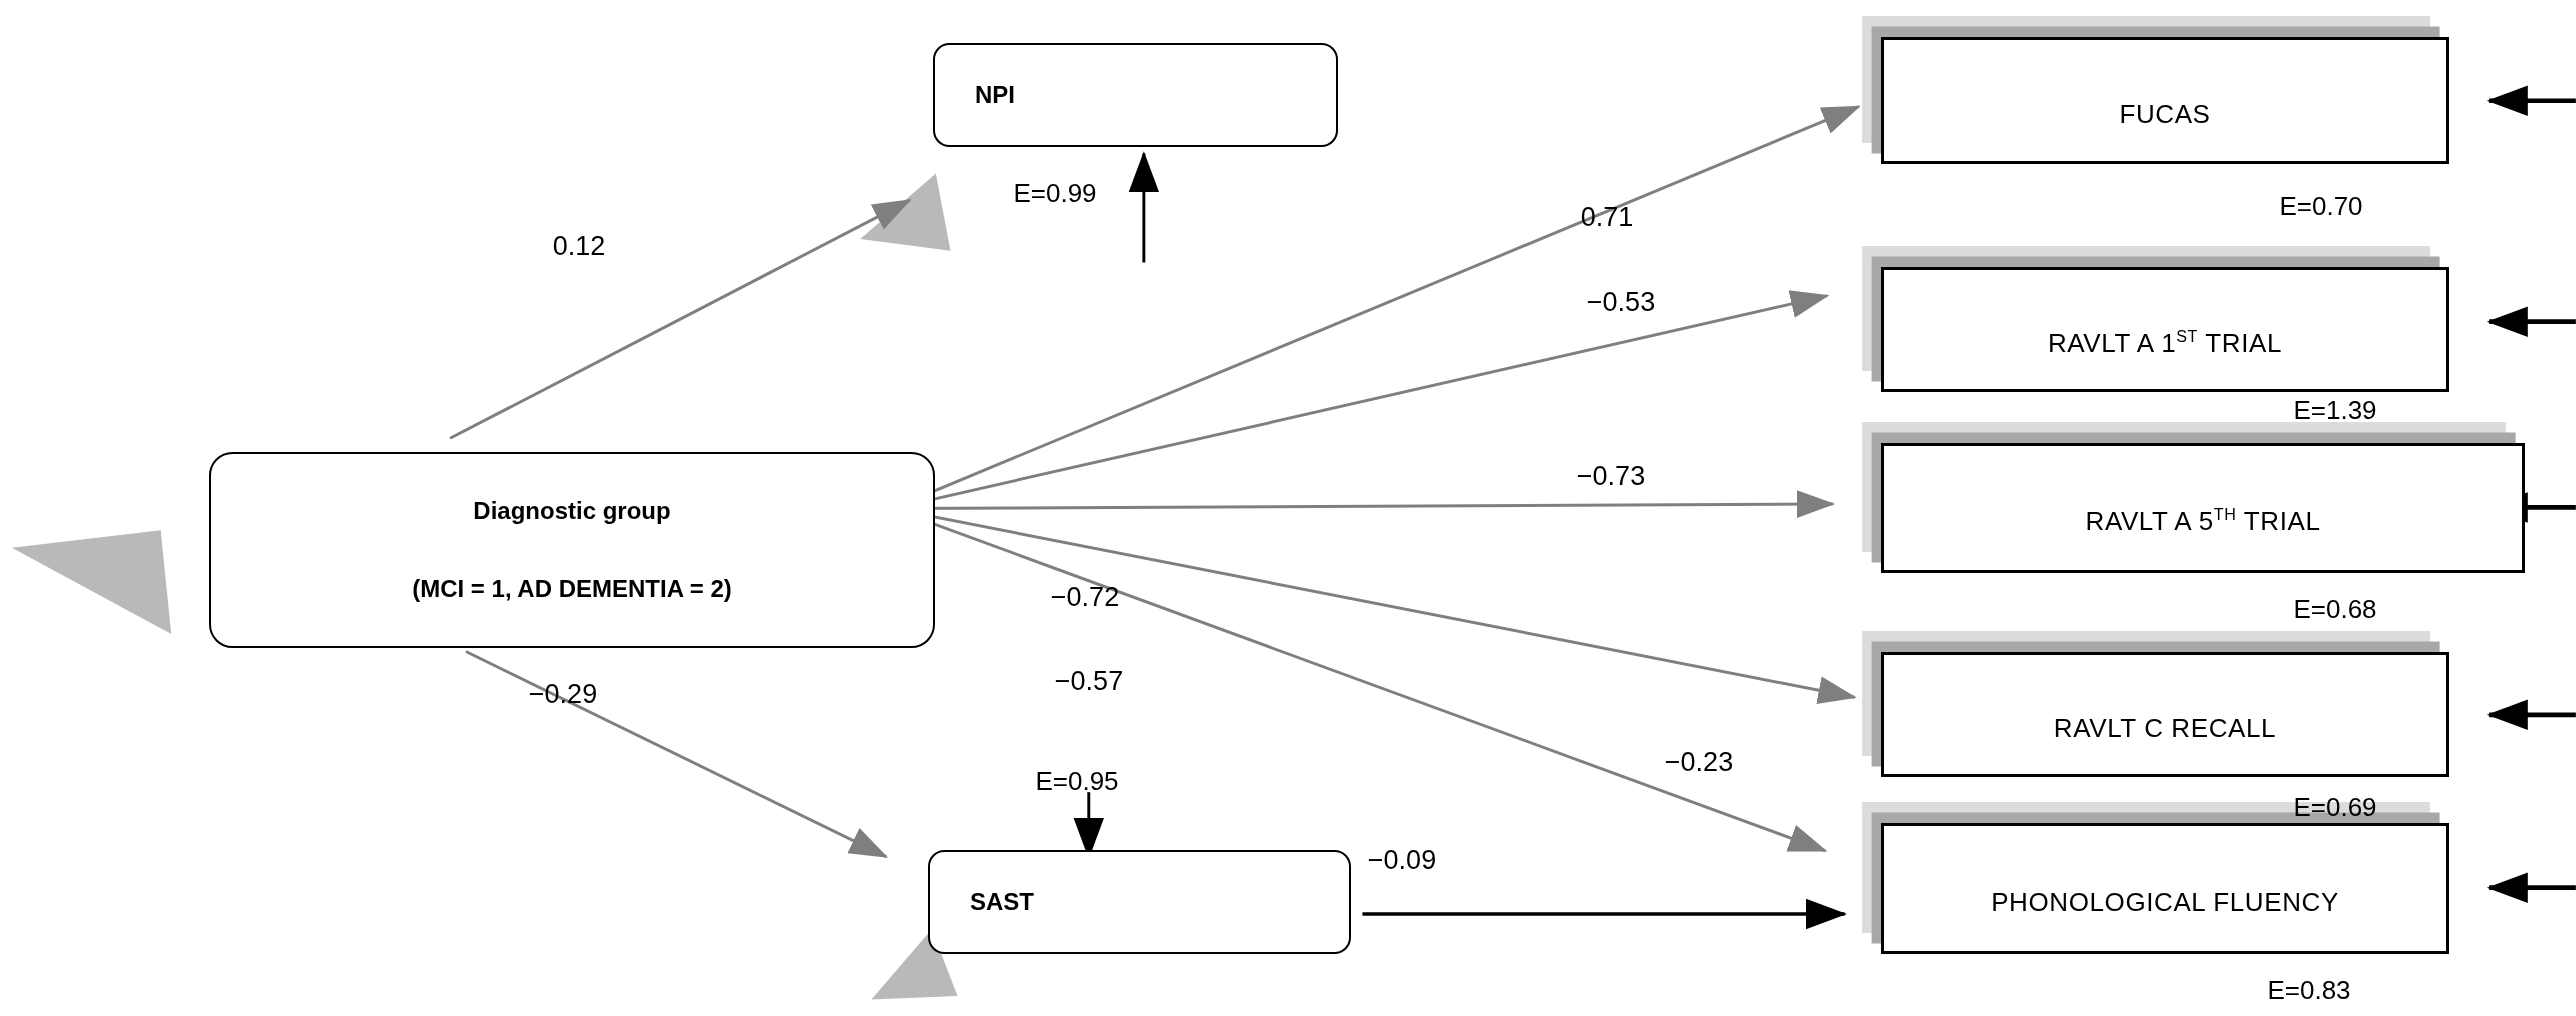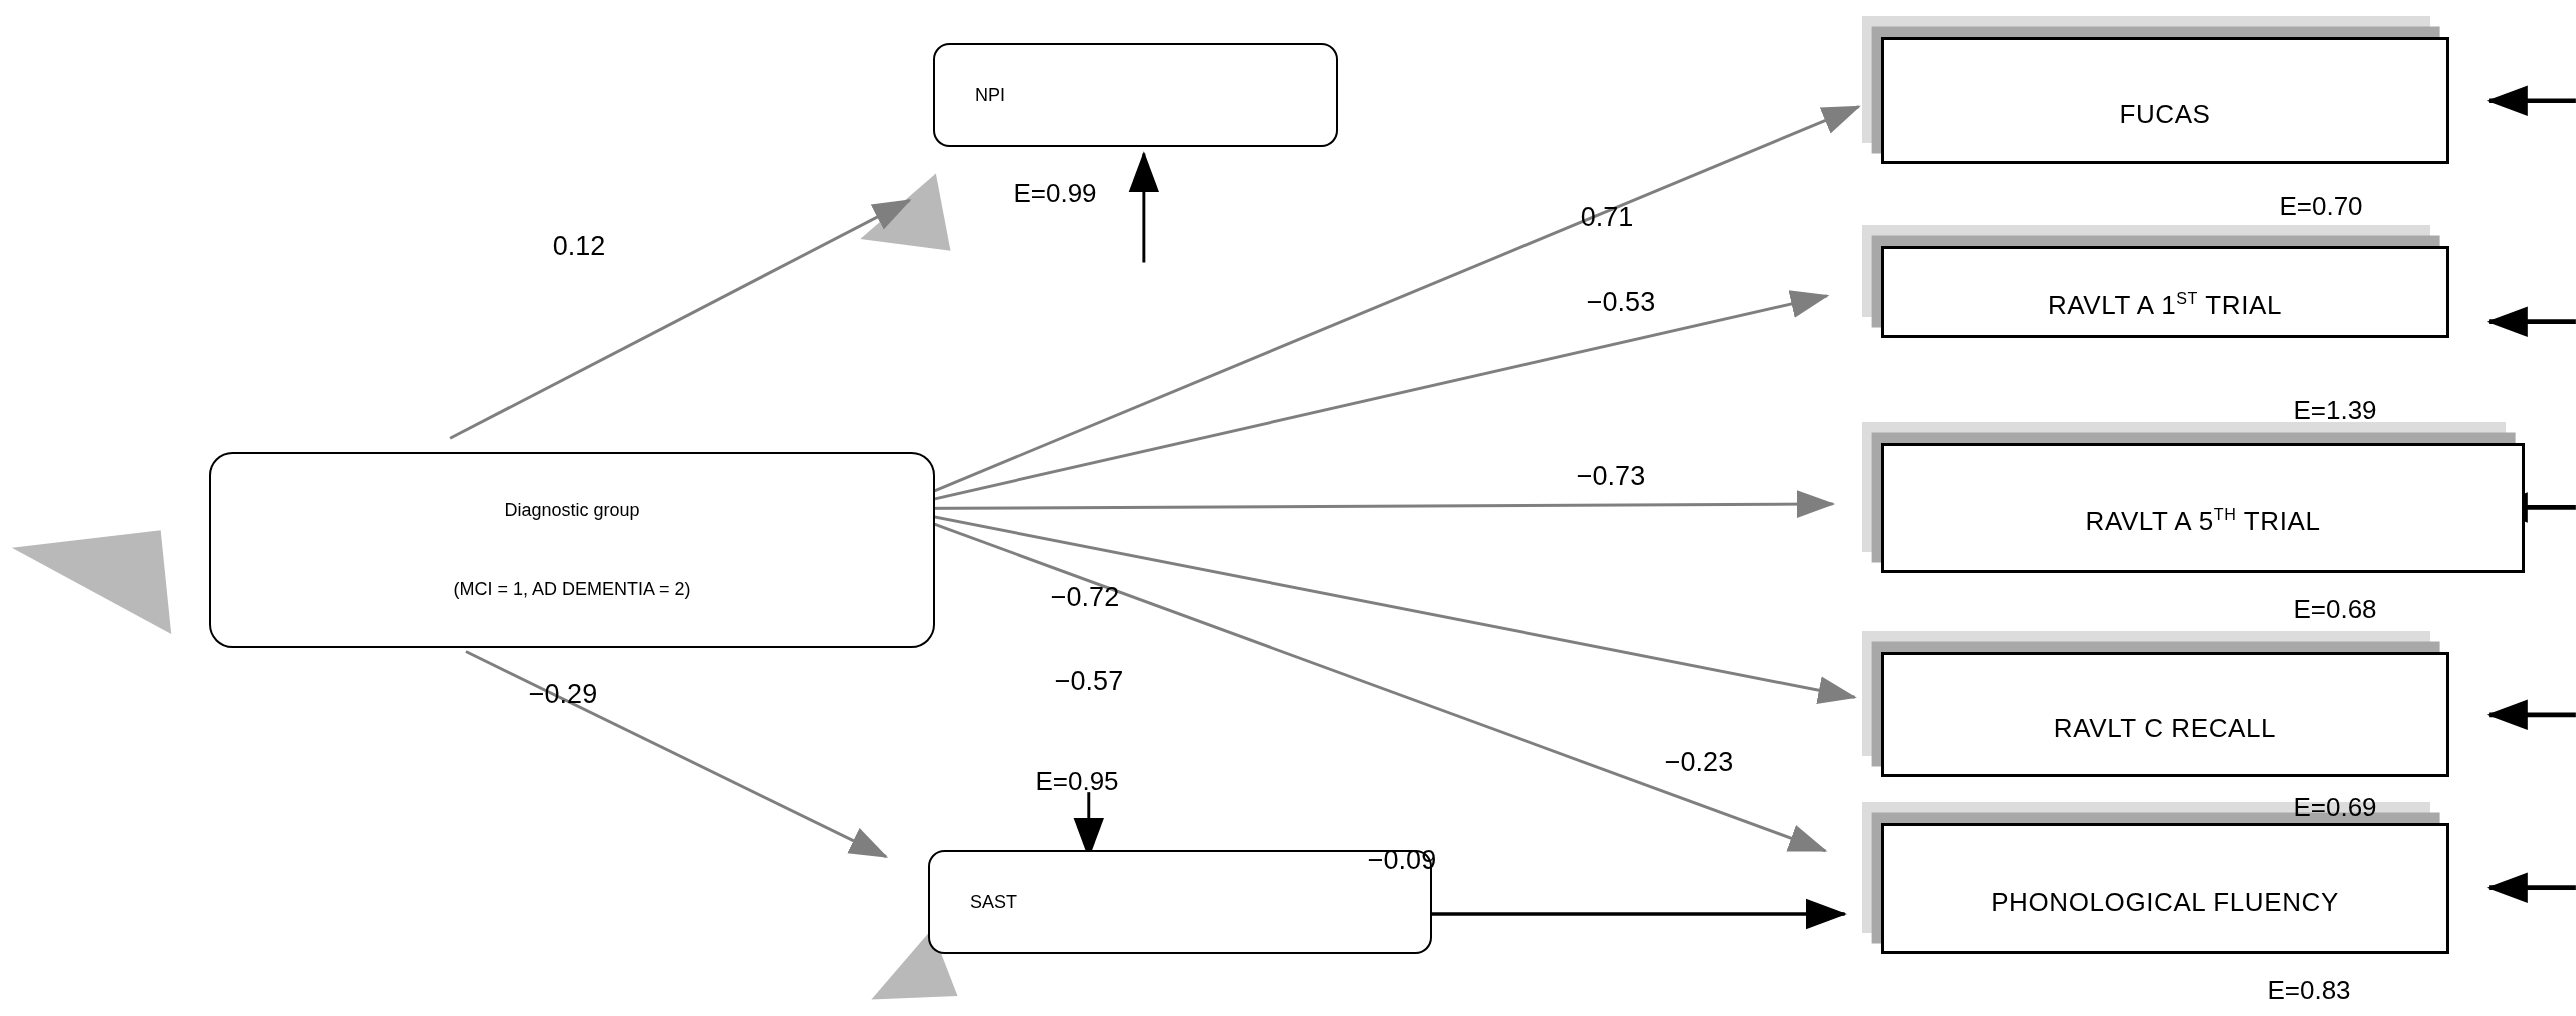--- a/index.html
+++ b/index.html
@@ -14,21 +14,21 @@
   #wires{position:absolute;left:0;top:0;width:2576px;height:1016px;}
 
   .rbox{ 
     position:absolute;
     background:#ffffff;
     border:2.9px solid #000000;
     box-sizing:border-box;
     display:flex;
     align-items:center;
   }
-  .rbox .btxt{font-size:18px;font-weight:400;}
+  .rbox .btxt{font-size:24px;font-weight:700;}
 
   .diagbox{
     display:flex;flex-direction:column;justify-content:space-around;align-items:center;
     text-align:center;
   }
 
   .ibox{ 
     position:absolute;
     background:#ffffff;
     border:3.5px solid #000000;
@@ -95,28 +95,28 @@
 
   <div class="rbox" style="left:933px;top:43px;width:405px;height:104px;border-radius:16.4px;padding-left:40px;">
     <span class="btxt">NPI</span>
   </div>
 
   <div class="rbox diagbox" style="left:161px;top:452px;width:726px;height:196px;border-radius:23.4px;padding:17.6px 5.9px;margin-left:48px;">
     <span class="btxt">Diagnostic group</span>
     <span class="btxt">(MCI = 1, AD DEMENTIA = 2)</span>
   </div>
 
-  <div class="rbox" style="left:928px;top:850px;width:504px;height:104px;border-radius:16.4px;padding-left:40px;">
+  <div class="rbox" style="left:928px;top:850px;width:423px;height:104px;border-radius:16.4px;padding-left:40px;">
     <span class="btxt">SAST</span>
   </div>
 
   <div class="ibox" style="left:1881px;top:37px;width:568px;height:127px;">
     <span class="btxt"><span>FUCAS</span><sup></sup><span></span></span>
   </div>
-  <div class="ibox" style="left:1881px;top:246px;width:568px;height:92px;">
+  <div class="ibox" style="left:1881px;top:267px;width:568px;height:125px;">
     <span class="btxt"><span>RAVLT A 1</span><sup>ST</sup><span> TRIAL</span></span>
   </div>
   <div class="ibox" style="left:1881px;top:443px;width:644px;height:130px;">
     <span class="btxt"><span>RAVLT A 5</span><sup>TH</sup><span> TRIAL</span></span>
   </div>
   <div class="ibox" style="left:1881px;top:652px;width:568px;height:125px;">
     <span class="btxt"><span>RAVLT C RECALL</span><sup></sup><span></span></span>
   </div>
   <div class="ibox" style="left:1881px;top:823px;width:568px;height:131px;">
     <span class="btxt"><span>PHONOLOGICAL FLUENCY</span><sup></sup><span></span></span>

